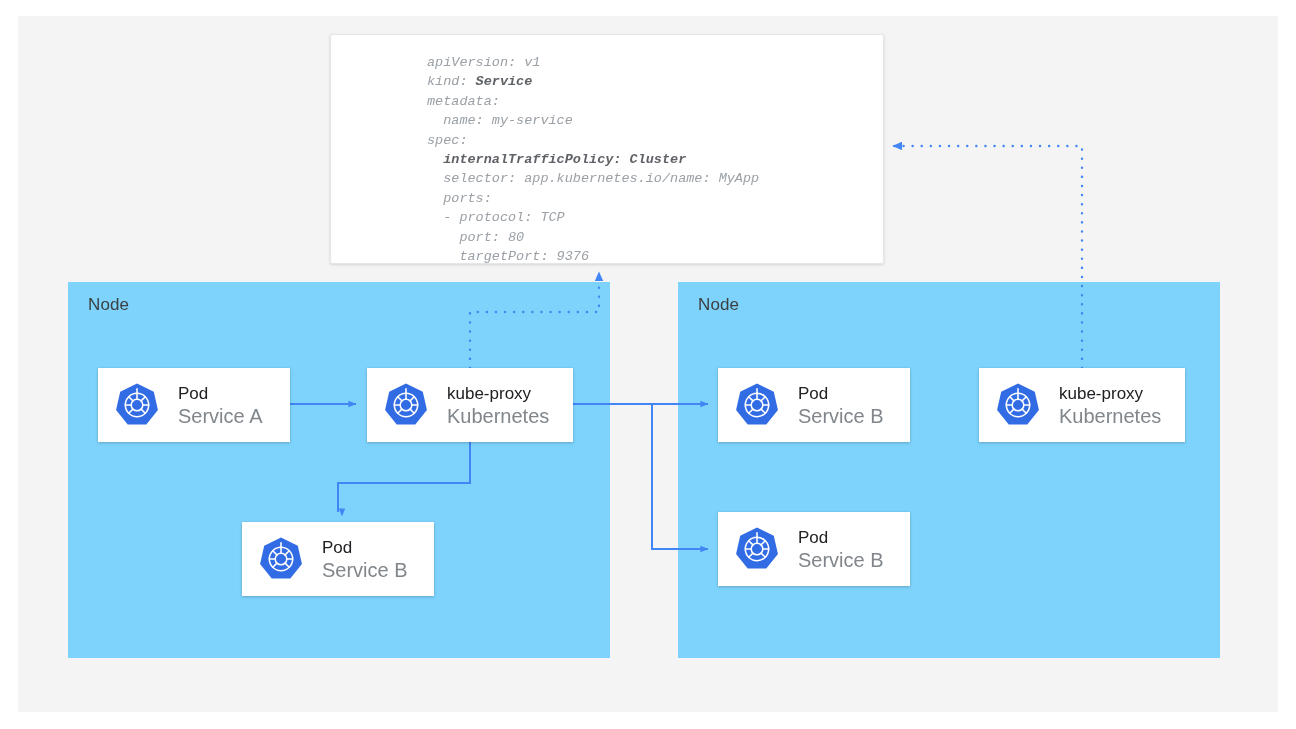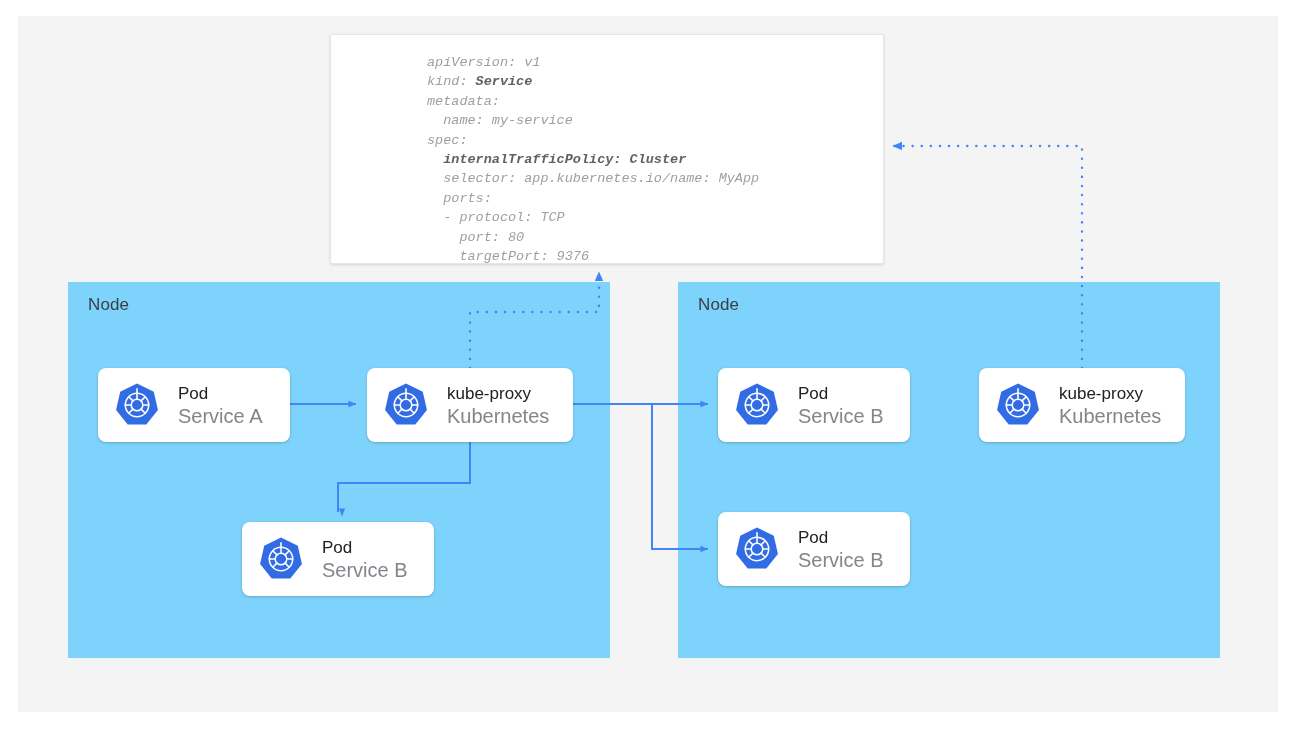--- a/index.html
+++ b/index.html
@@ -77,21 +77,21 @@
   .yaml-code b {
     font-weight: bold;
     font-style: italic;
     color: #5f6368;
   }
 
   
   .card {
     position: absolute;
     background: #ffffff;
-    border-radius: 8px;
+    border-radius: 0;
     box-shadow: 0 1px 3px rgba(0,0,0,0.20), 0 0 1px rgba(0,0,0,0.10);
     display: flex;
     align-items: center;
   }
   .card .k8s-logo {
     position: absolute;
     left: 16px;
     top: 50%;
     transform: translateY(-50%);
     width: 46px;

